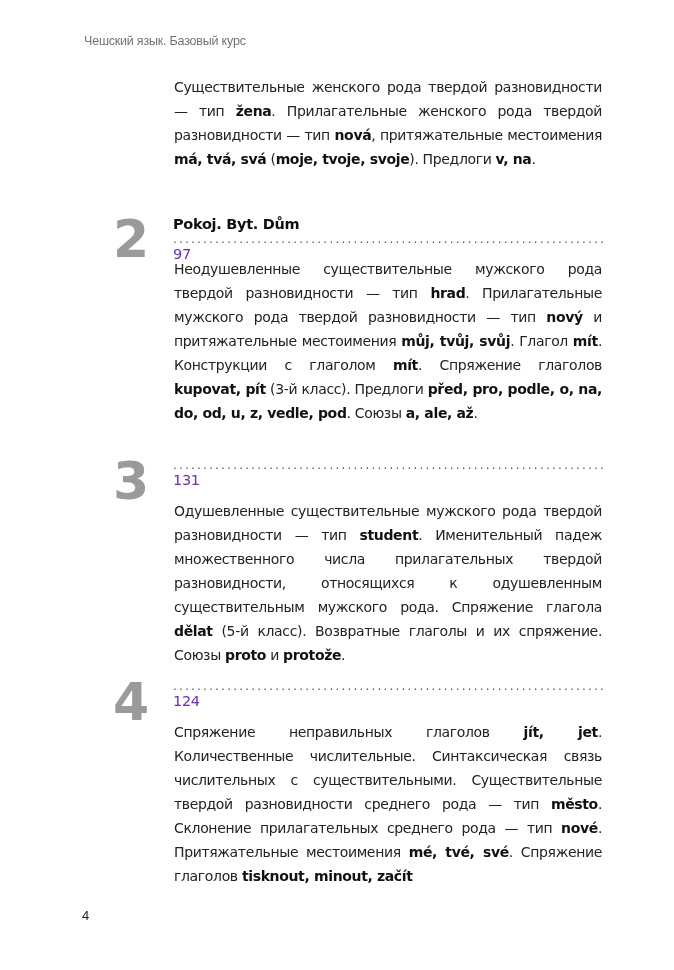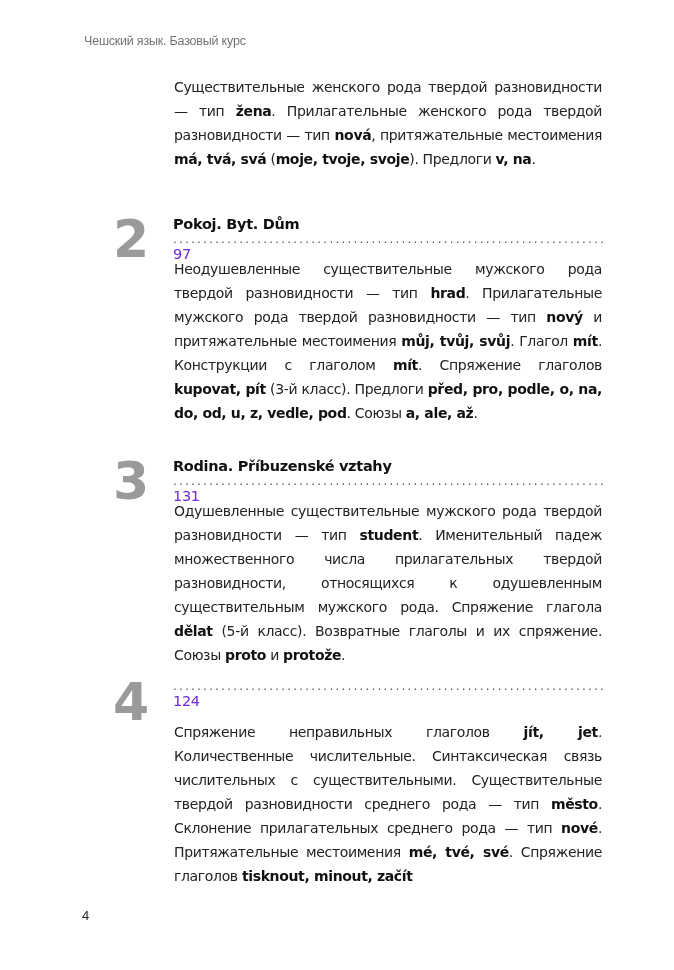--- a/index.html
+++ b/index.html
@@ -31,21 +31,20 @@
 <div class="numeral" style="top:213px;">2</div>
 <div class="toc-line" style="top:216px;">
   <span class="toc-title">Pokoj. Byt. Dům</span>
   <span class="toc-dots">........................................................................</span>
   <span class="toc-page">97</span>
 </div>
 <p class="para" style="top:253px;"><span>Неодушевленные существительные мужского рода твердой разновидности — тип </span><b>hrad</b><span>. Прилагательные мужского рода твердой разновидности — тип </span><b>nový</b><span> и притяжательные местоимения </span><b>můj, tvůj, svůj</b><span>. Глагол </span><b>mít</b><span>. Конструкции с глаголом </span><b>mít</b><span>. Спряжение глаголов </span><b>kupovat, pít</b><span> (3-й класс). Предлоги </span><b>před, pro, podle, o, na, do, od, u, z, vedle, pod</b><span>. Союзы </span><b>a, ale, až</b><span>.</span></p>
 
 <div class="numeral" style="top:455px;">3</div>
 <div class="toc-line" style="top:458px;">
-  <span class="toc-title">Rodina. Příbuzenské vztahy</span>
   <span class="toc-dots">........................................................................</span>
   <span class="toc-page">131</span>
 </div>
 <p class="para" style="top:495px;"><span>Одушевленные существительные мужского рода твердой разновидности — тип </span><b>student</b><span>. Именительный падеж множественного числа прилагательных твердой разновидности, относящихся к одушевленным существительным мужского рода. Спряжение глагола </span><b>dělat</b><span> (5-й класс). Возвратные глаголы и их спряжение. Союзы </span><b>proto</b><span> и </span><b>protože</b><span>.</span></p>
 
 <div class="numeral" style="top:676px;">4</div>
 <div class="toc-line" style="top:679px;">
   <span class="toc-dots">........................................................................</span>
   <span class="toc-page">124</span>
 </div>

